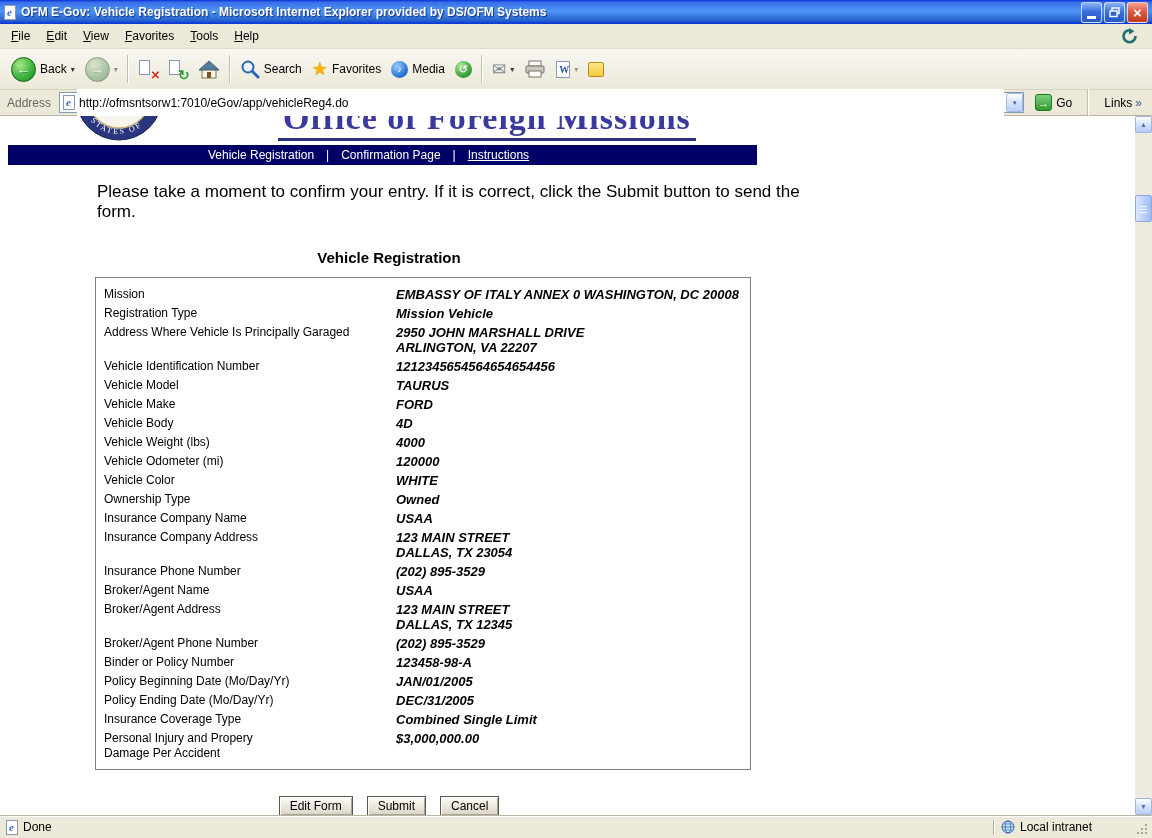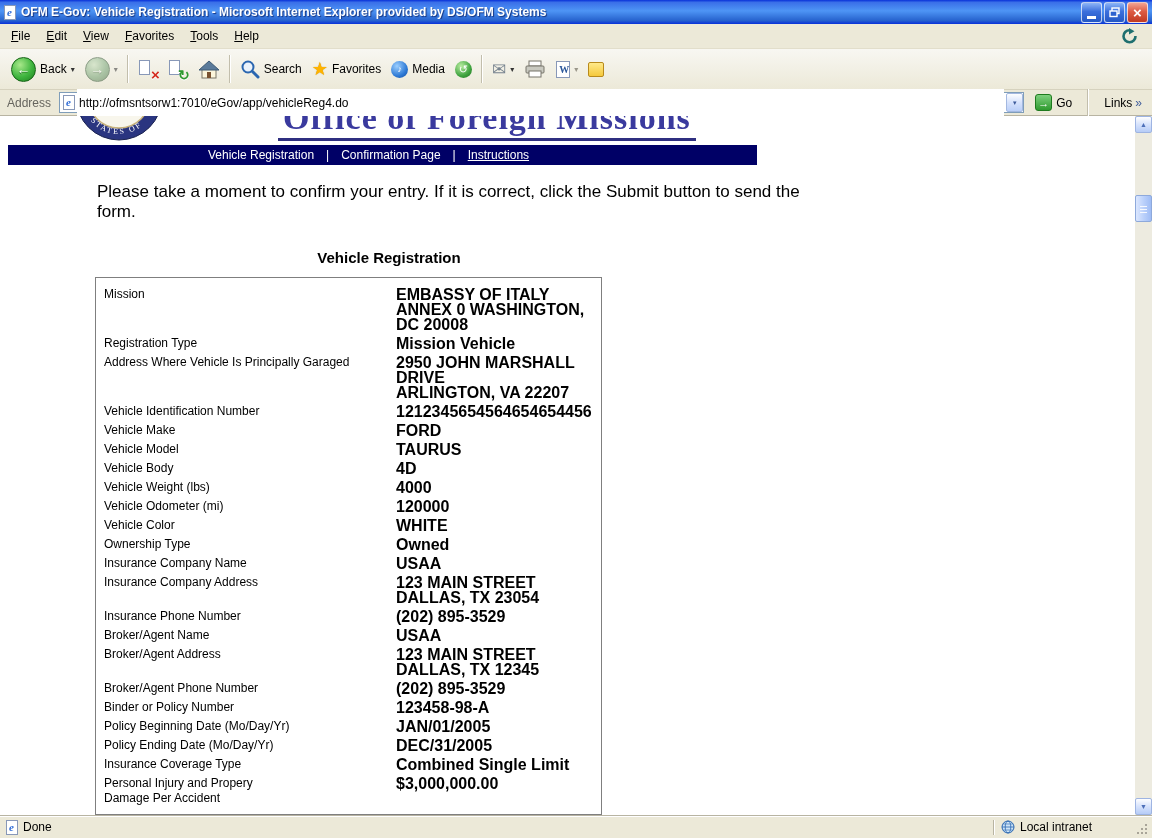--- a/index.html
+++ b/index.html
@@ -81,24 +81,24 @@
   .seal{position:absolute;left:74px;top:-64px;}
   .site-title{position:absolute;left:278px;top:-17px;font-family:"Liberation Serif",serif;font-size:34px;
     font-weight:bold;color:#3A3A9E;letter-spacing:1px;border-bottom:3px solid #2F2F80;padding:0 5px 1px 5px;}
   .page-nav{position:absolute;left:8px;top:29px;width:749px;height:20px;background:#000066;color:#fff;
     display:flex;align-items:center;padding-left:200px;gap:12px;}
   .nav-item{cursor:pointer;}
   .nav-link{text-decoration:underline;cursor:pointer;}
   .page-flow{position:absolute;left:0;top:58px;width:800px;}
   .intro{margin:8px 0 0 97px;font-size:17px;color:#000;}
   .form-title{margin:27px 0 0 95px;width:588px;text-align:center;font-size:15px;font-weight:bold;}
-  .fields-table{margin:11px 0 0 95px;width:507px;border:1px solid #7F7F7F;padding:7px 0 6px 0;background:#fff;}
+  .fields-table{margin:11px 0 0 95px;width:656px;border:1px solid #7F7F7F;padding:7px 0 6px 0;background:#fff;}
   .field-row{display:flex;padding:2px 8px;}
   .field-label{flex:0 0 292px;font-size:12px;line-height:15px;white-space:pre-line;padding-right:8px;}
-  .field-value{flex:1;font-size:16px;line-height:15px;font-weight:bold;white-space:pre-line;}
+  .field-value{flex:1;font-size:13px;line-height:15px;font-weight:bold;white-space:pre-line;font-style:italic;}
   .form-buttons{margin:26px 0 0 95px;width:588px;display:flex;justify-content:center;gap:14px;}
   .form-btn{font:12px "Liberation Sans",sans-serif;padding:2px 10px;cursor:pointer;
     background:linear-gradient(180deg,#FDFCFA,#E9E5D8 60%,#D9D3C3);
     border:1px solid #58584C;box-shadow:inset 1px 1px 0 #fff,inset -1px -1px 0 #A9A595;}
 
   
   .scrollbar{position:absolute;right:0;top:116px;width:17px;height:699px;background:#EDEBE0;
     display:flex;flex-direction:column;}
   .sb-btn{flex:0 0 17px;background:linear-gradient(180deg,#FEFEFF,#D6E2FC 50%,#B6CCF7);
     border:1px solid #9EB4E2;border-radius:2px;display:flex;align-items:center;justify-content:center;
@@ -288,26 +288,26 @@
         <div class="field-row">
     <span class="field-label">Address Where Vehicle Is Principally Garaged</span>
     <span class="field-value">2950 JOHN MARSHALL DRIVE
 ARLINGTON, VA 22207</span>
   </div>
         <div class="field-row">
     <span class="field-label">Vehicle Identification Number</span>
     <span class="field-value">1212345654564654654456</span>
   </div>
         <div class="field-row">
+    <span class="field-label">Vehicle Model</span>
+    <span class="field-value">TAURUS</span>
+  </div>
+        <div class="field-row">
     <span class="field-label">Vehicle Make</span>
     <span class="field-value">FORD</span>
-  </div>
-        <div class="field-row">
-    <span class="field-label">Vehicle Model</span>
-    <span class="field-value">TAURUS</span>
   </div>
         <div class="field-row">
     <span class="field-label">Vehicle Body</span>
     <span class="field-value">4D</span>
   </div>
         <div class="field-row">
     <span class="field-label">Vehicle Weight (lbs)</span>
     <span class="field-value">4000</span>
   </div>
         <div class="field-row">

